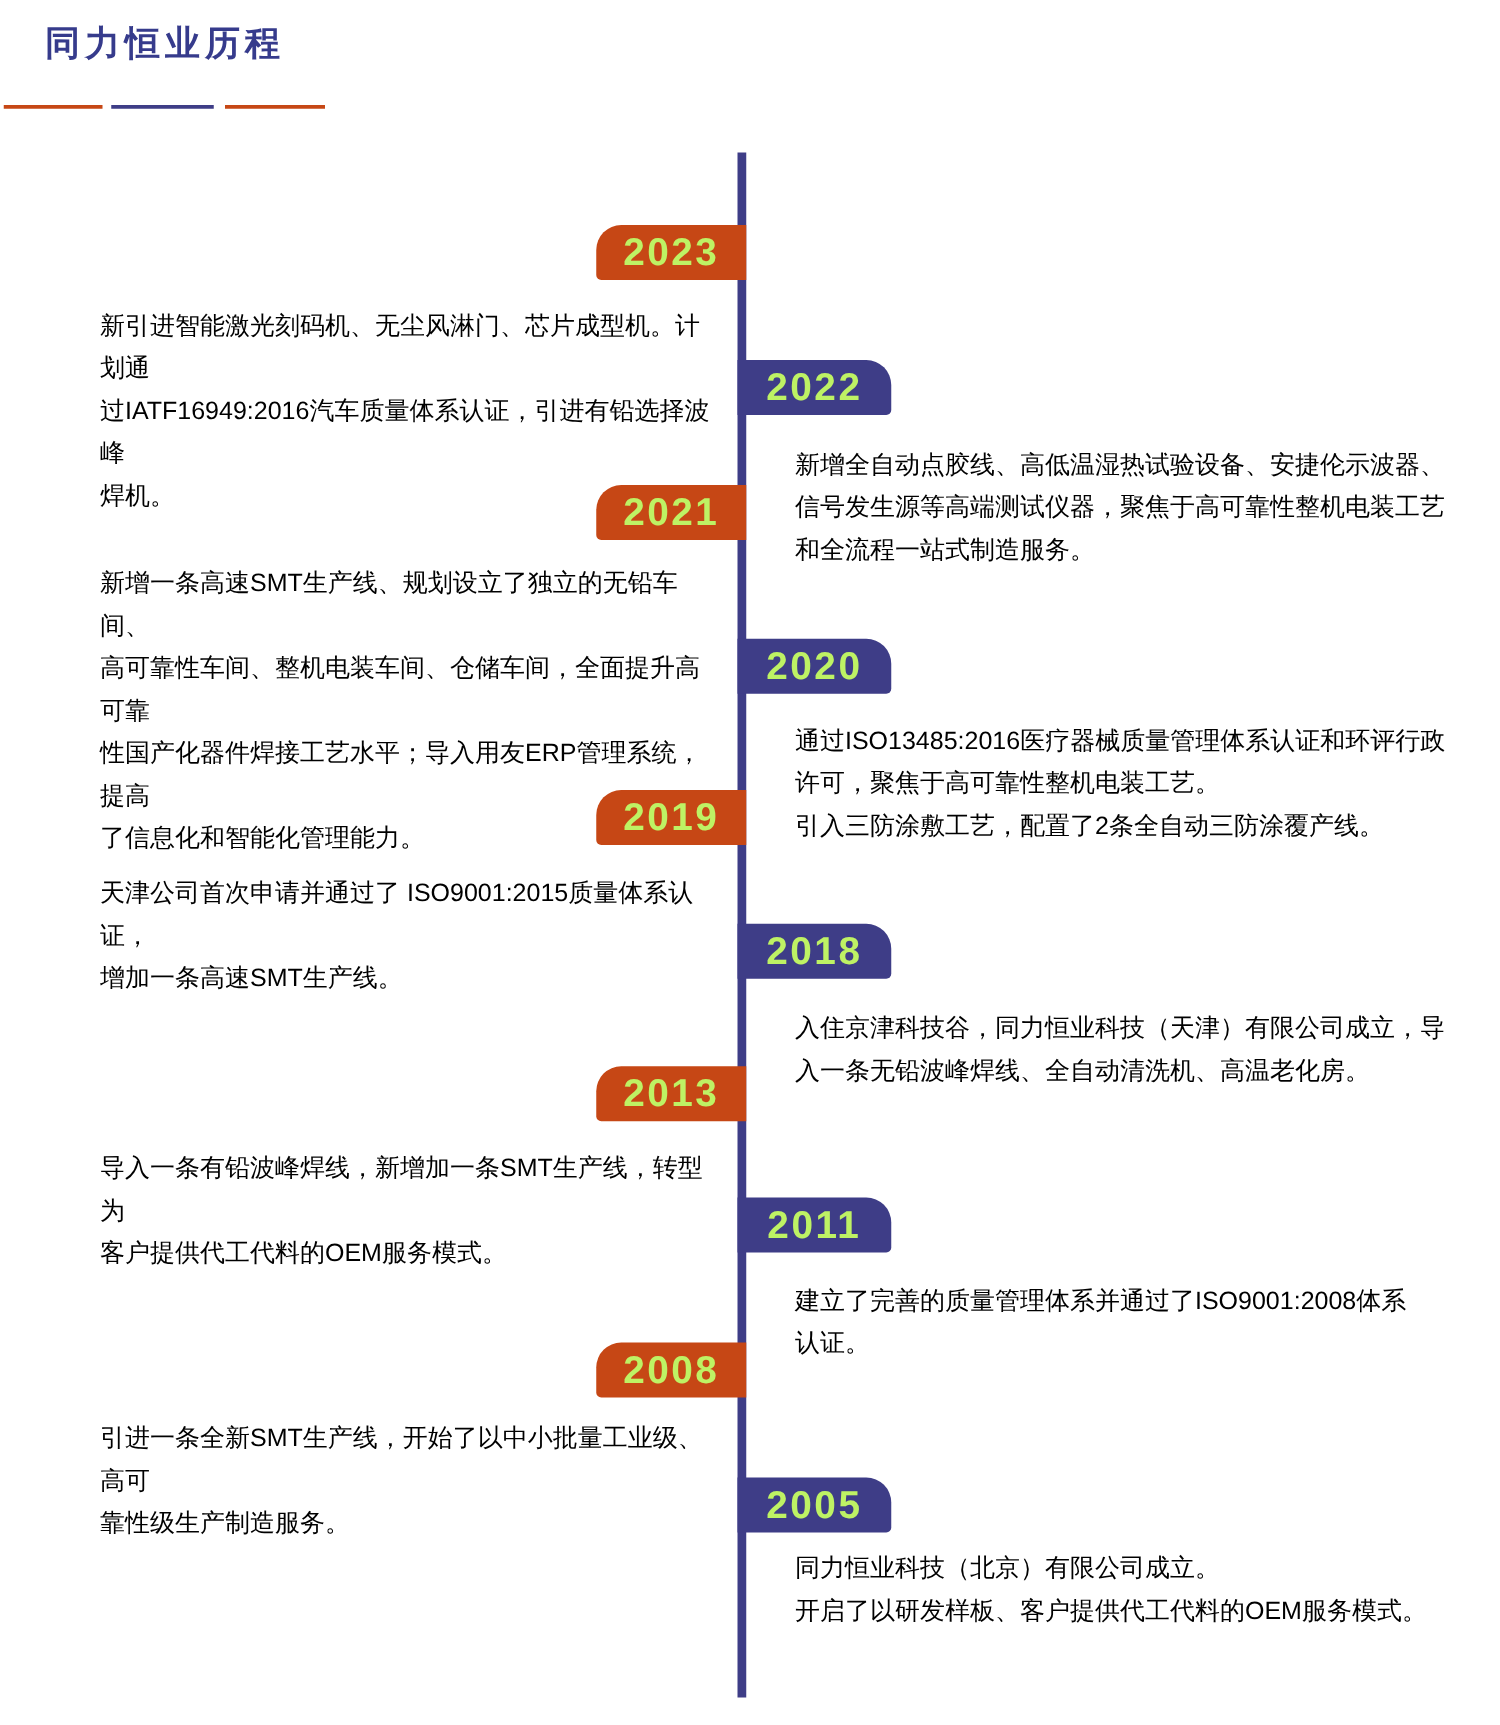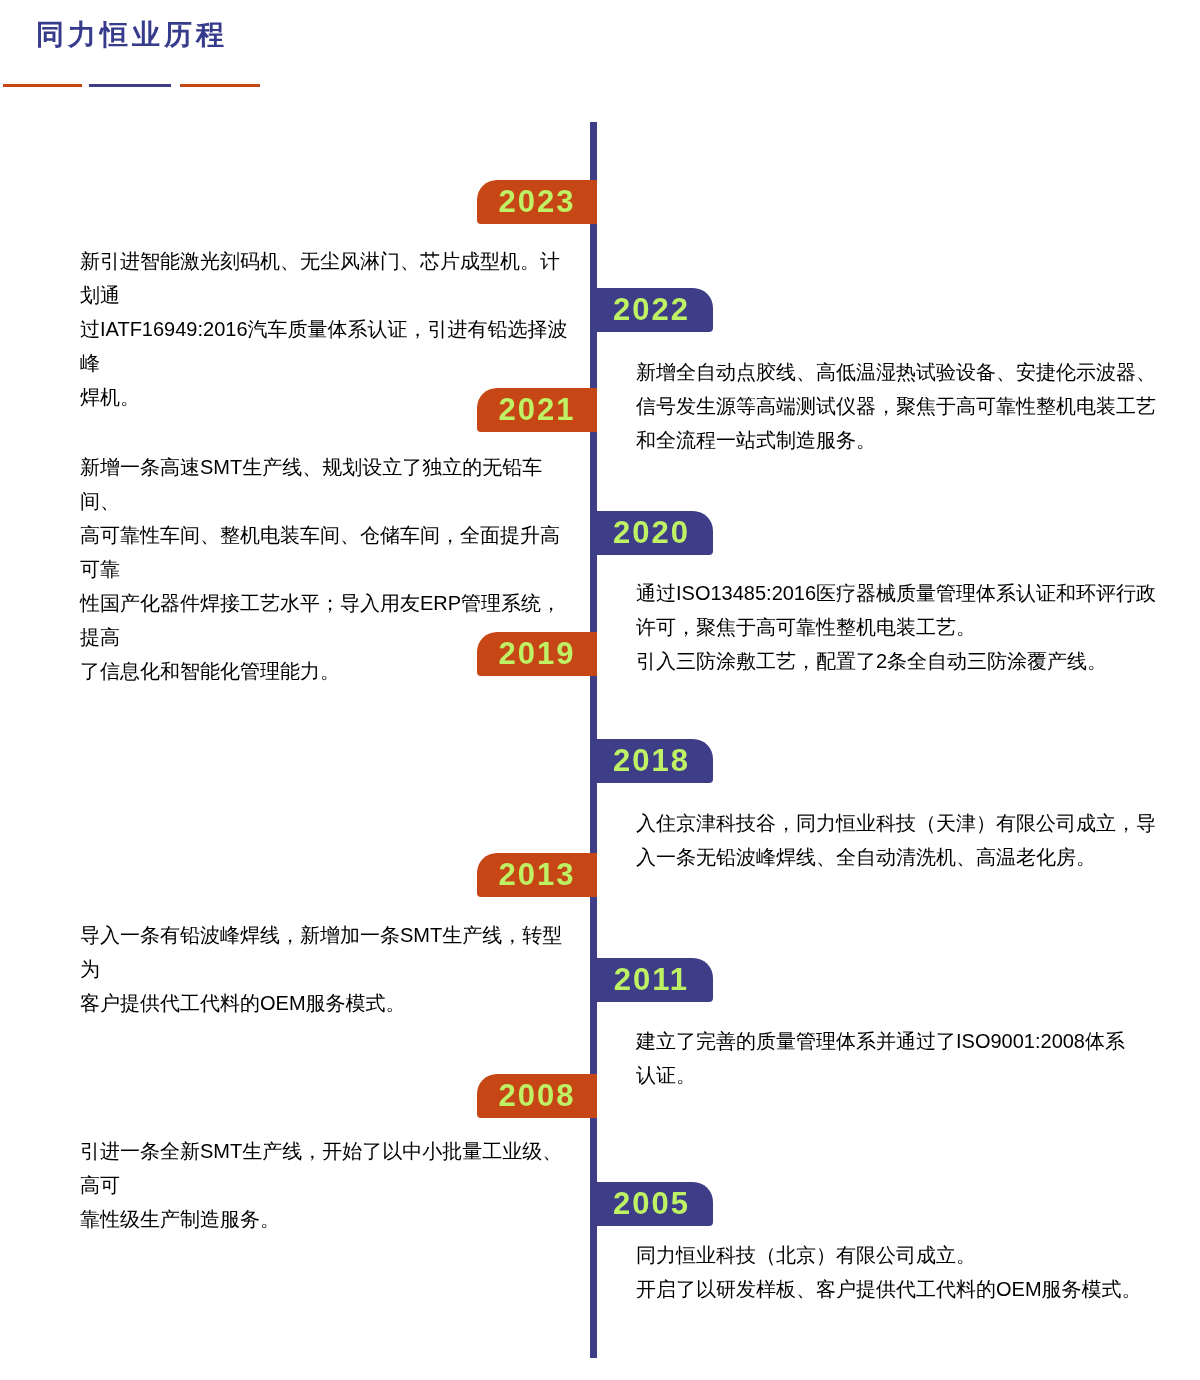--- a/index.html
+++ b/index.html
@@ -104,20 +104,22 @@
 高可靠性车间、整机电装车间、仓储车间，全面提升高可靠
 性国产化器件焊接工艺水平；导入用友ERP管理系统，提高
 了信息化和智能化管理能力。</div>
 
   <div class="badge right" style="top:511px">2020</div>
   <div class="desc right" style="top:576px">通过ISO13485:2016医疗器械质量管理体系认证和环评行政
 许可，聚焦于高可靠性整机电装工艺。
 引入三防涂敷工艺，配置了2条全自动三防涂覆产线。</div>
 
   <div class="badge left" style="top:632px">2019</div>
+  <div class="desc left" style="top:698px">天津公司首次申请并通过了 ISO9001:2015质量体系认证，
+增加一条高速SMT生产线。</div>
 
   <div class="badge right" style="top:739px">2018</div>
   <div class="desc right" style="top:806px">入住京津科技谷，同力恒业科技（天津）有限公司成立，导
 入一条无铅波峰焊线、全自动清洗机、高温老化房。</div>
 
   <div class="badge left" style="top:853px">2013</div>
   <div class="desc left" style="top:918px">导入一条有铅波峰焊线，新增加一条SMT生产线，转型为
 客户提供代工代料的OEM服务模式。</div>
 
   <div class="badge right" style="top:958px">2011</div>

